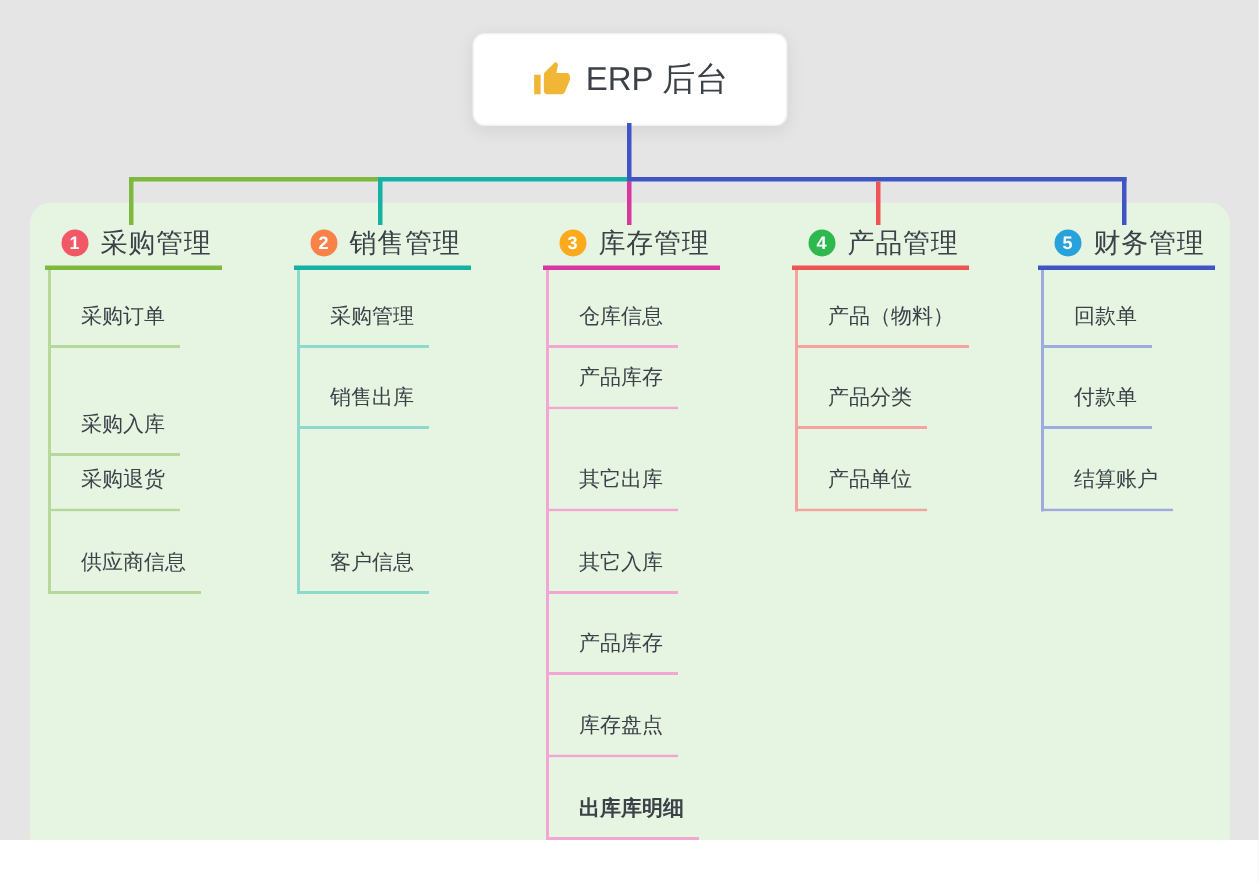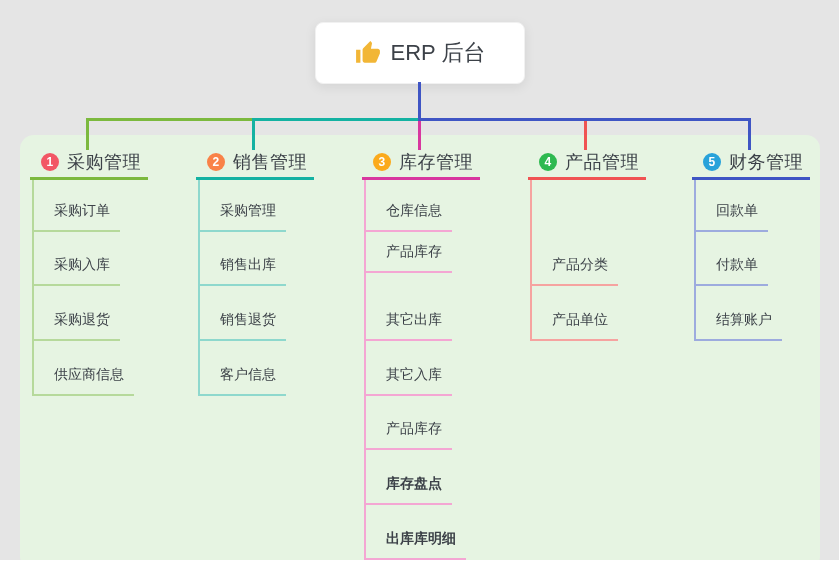--- a/index.html
+++ b/index.html
@@ -70,44 +70,41 @@
     <div class="cline" style="left: 748px; top: 118px; width: 3px; height: 32px; background: rgb(63, 85, 196);"></div>
     <div class="branch" style="left: 30px; top: 150px;">
       <div class="branch-header" style="width: 118px; border-bottom: 3px solid rgb(124, 185, 62);">
         <span class="badge" style="background: rgb(242, 87, 101);">1</span>
         <span>采购管理</span>
       </div>
       <div class="spine" style="top: 30px; height: 215.6px; background: rgb(182, 217, 155);"></div>
       <div class="child" style="top: 49.5px; border-bottom-color: rgb(182, 217, 155);">
         <span>采购订单</span>
       </div>
-      <div class="child" style="top: 104px; border-bottom-color: rgb(182, 217, 155);">
+      <div class="child" style="top: 122px; border-bottom-color: rgb(182, 217, 155);">
         <span>采购入库</span>
       </div>
       <div class="child" style="top: 213.6px; border-bottom-color: rgb(182, 217, 155);">
         <span>供应商信息</span>
       </div>
       <div class="child" style="top: 158.9px; border-bottom-color: rgb(182, 217, 155);">
         <span>采购退货</span>
       </div>
     </div>
     <div class="branch" style="left: 196px; top: 150px;">
       <div class="branch-header" style="width: 118px; border-bottom: 3px solid rgb(20, 178, 162);">
         <span class="badge" style="background: rgb(249, 130, 72);">2</span>
         <span>销售管理</span>
       </div>
       <div class="spine" style="top: 30px; height: 215.6px; background: rgb(142, 216, 205);"></div>
       <div class="child" style="top: 49.5px; border-bottom-color: rgb(142, 216, 205);">
         <span>采购管理</span>
       </div>
       <div class="child" style="top: 104.2px; border-bottom-color: rgb(142, 216, 205);">
         <span>销售出库</span>
-      </div>
-      <div class="child" style="top: 158.9px; border-bottom-color: rgb(142, 216, 205);">
-        <span>销售退货</span>
       </div>
       <div class="child" style="top: 213.6px; border-bottom-color: rgb(142, 216, 205); text-align: center;">
         <span>客户信息</span>
       </div>
     </div>
     <div class="branch" style="left: 362px; top: 150px;">
       <div class="branch-header" style="width: 118px; border-bottom: 3px solid rgb(216, 55, 159);">
         <span class="badge" style="background: rgb(251, 170, 28);">3</span>
         <span>库存管理</span>
       </div>
@@ -120,33 +117,36 @@
       </div>
       <div class="child" style="top: 158.9px; border-bottom-color: rgb(244, 166, 211);">
         <span>其它出库</span>
       </div>
       <div class="child" style="top: 213.6px; border-bottom-color: rgb(244, 166, 211); align-items: flex-end;">
         <span>其它入库</span>
       </div>
       <div class="child" style="top: 268.3px; border-bottom-color: rgb(244, 166, 211);">
         <span>产品库存</span>
       </div>
-      <div class="child" style="top: 323px; border-bottom-color: rgb(244, 166, 211); font-weight: bold;">
+      <div class="child" style="top: 323px; border-bottom-color: rgb(244, 166, 211);">
         <span>库存盘点</span>
       </div>
       <div class="child" style="top: 377.7px; border-bottom-color: rgb(244, 166, 211); font-weight: bold;">
         <span>出库库明细</span>
       </div>
     </div>
     <div class="branch" style="left: 528px; top: 150px;">
       <div class="branch-header" style="width: 118px; border-bottom: 3px solid rgb(240, 83, 83);">
         <span class="badge" style="background: rgb(46, 185, 80);">4</span>
         <span>产品管理</span>
       </div>
       <div class="spine" style="top: 30px; height: 160.9px; background: rgb(246, 163, 160);"></div>
+      <div class="child" style="top: 49.5px; border-bottom-color: rgb(246, 163, 160);">
+        <span>产品（物料）</span>
+      </div>
       <div class="child" style="top: 104.2px; border-bottom-color: rgb(246, 163, 160);">
         <span>产品分类</span>
       </div>
       <div class="child" style="top: 158.9px; border-bottom-color: rgb(246, 163, 160); justify-content: center;">
         <span>产品单位</span>
       </div>
     </div>
     <div class="branch" style="left: 692px; top: 150px;">
       <div class="branch-header" style="width: 118px; border-bottom: 3px solid rgb(63, 85, 196);">
         <span class="badge" style="background: rgb(40, 162, 218);">5</span>

